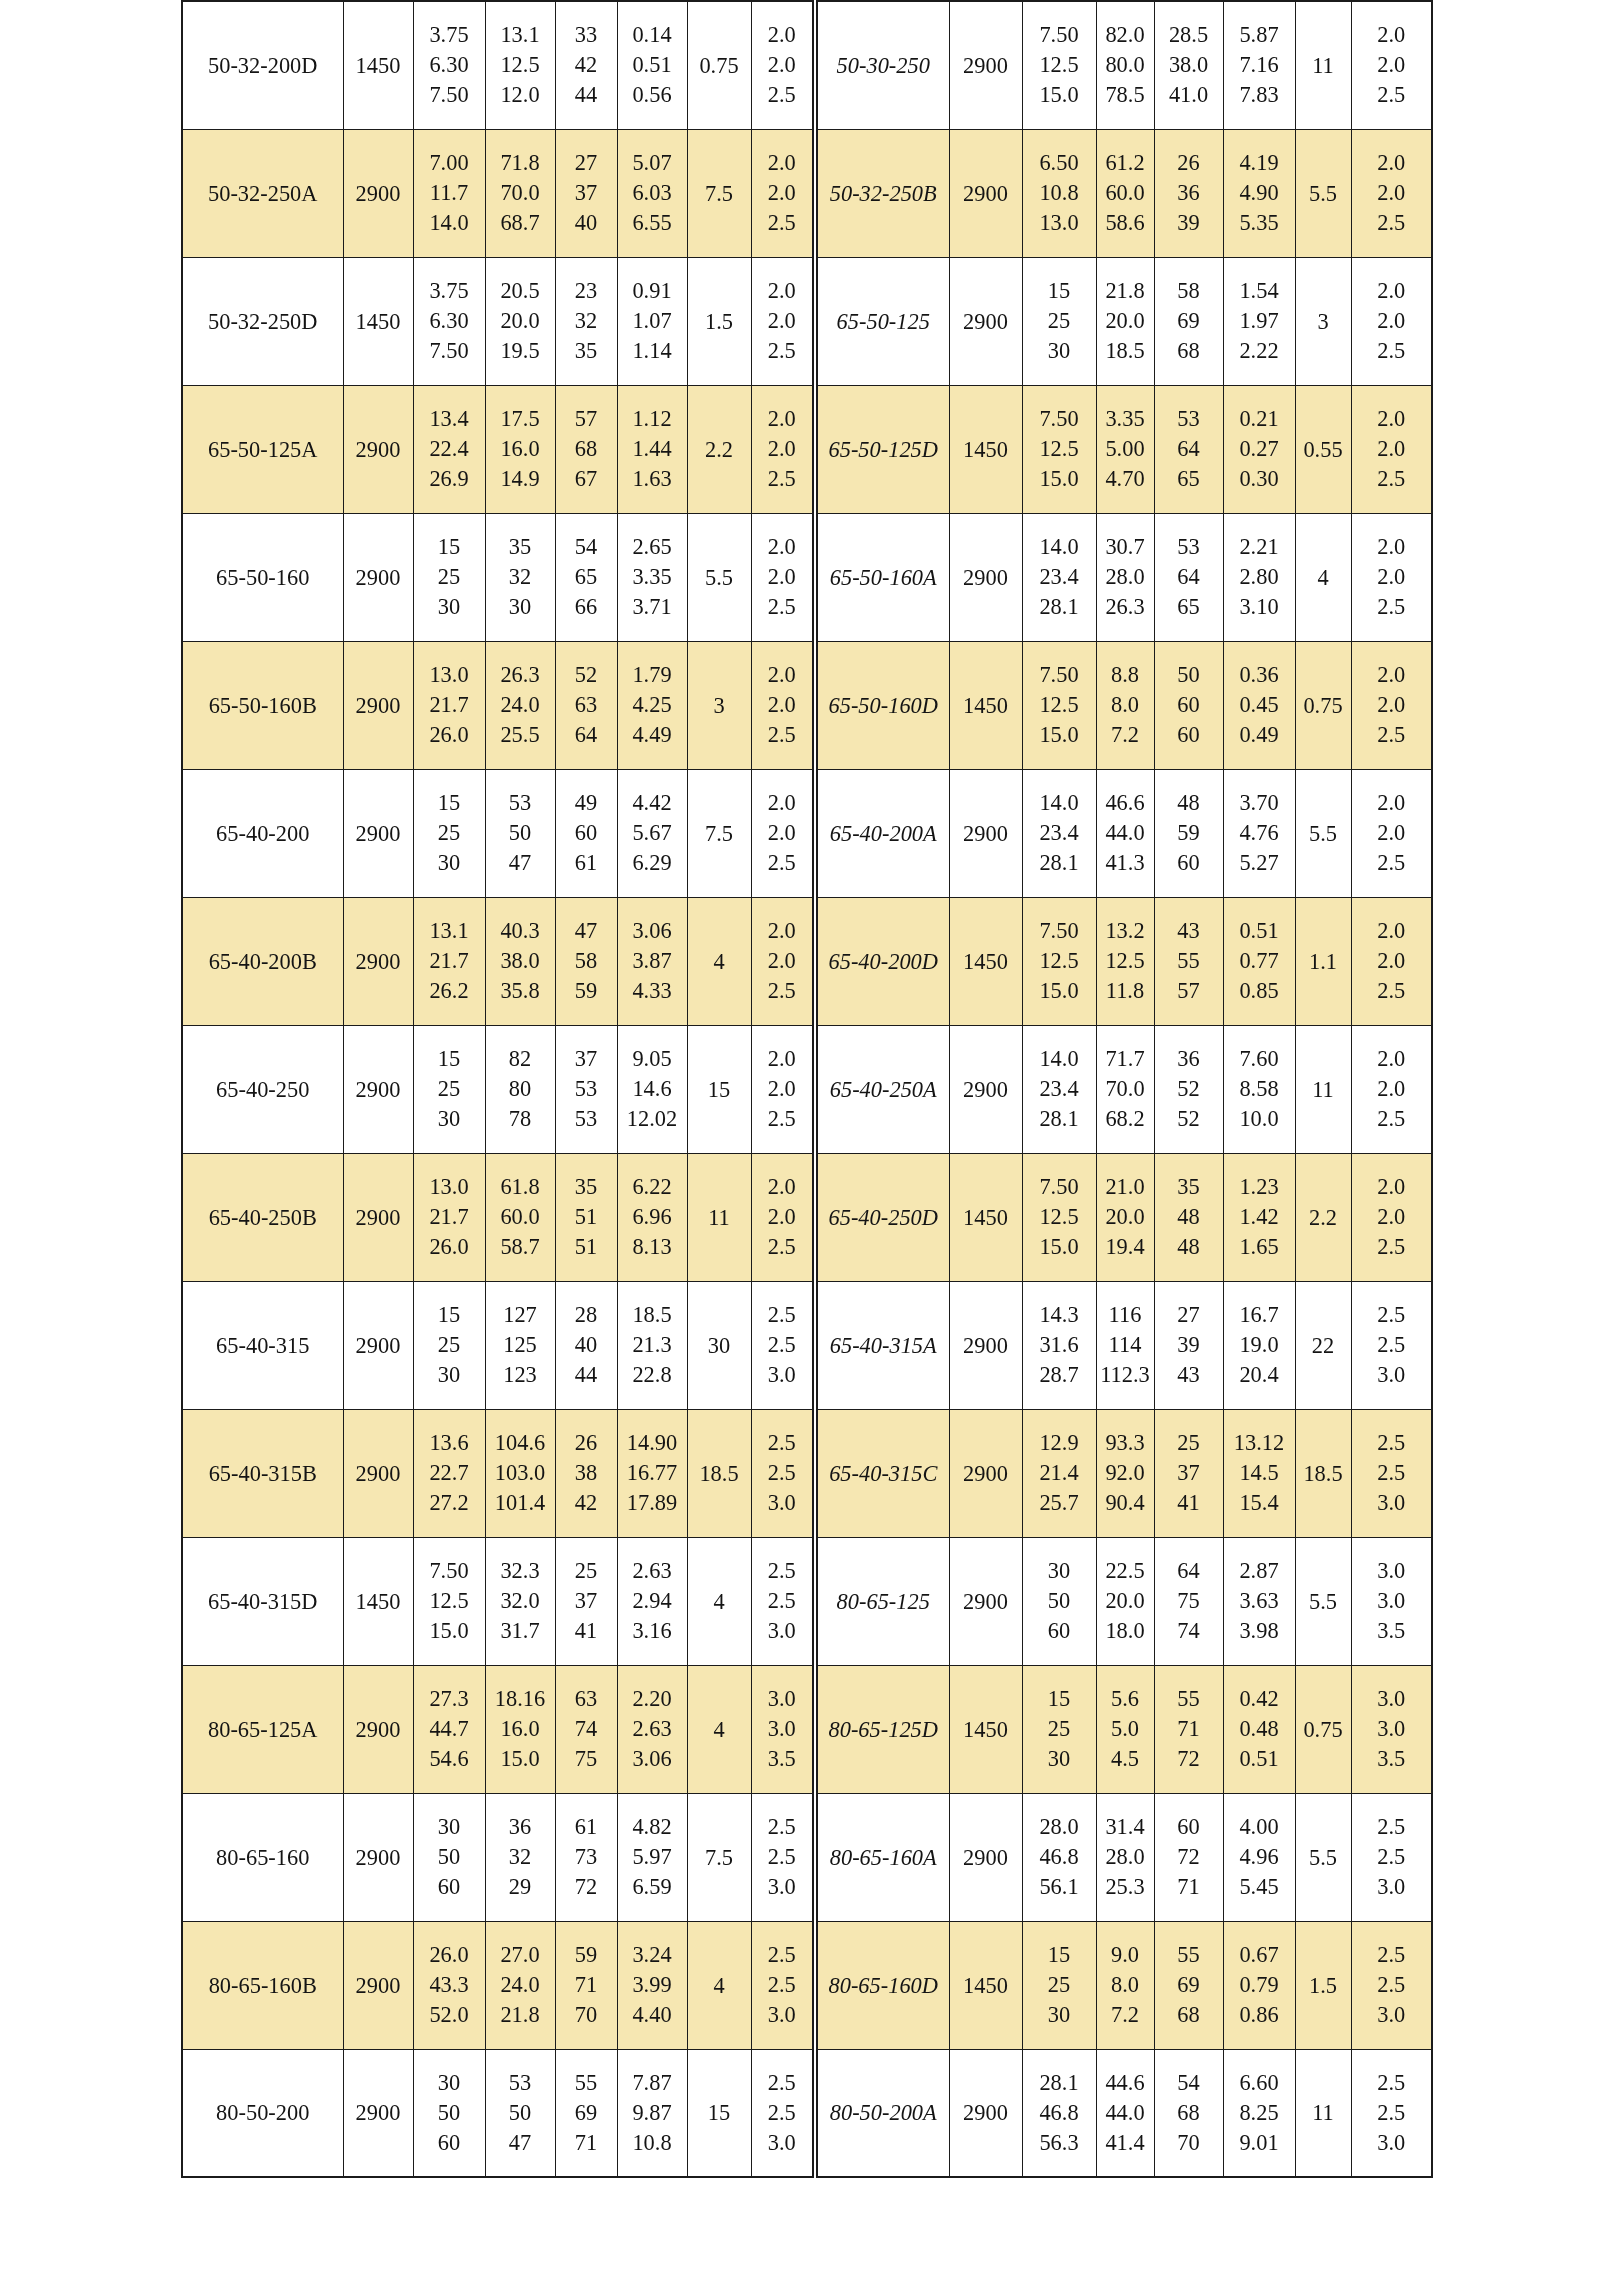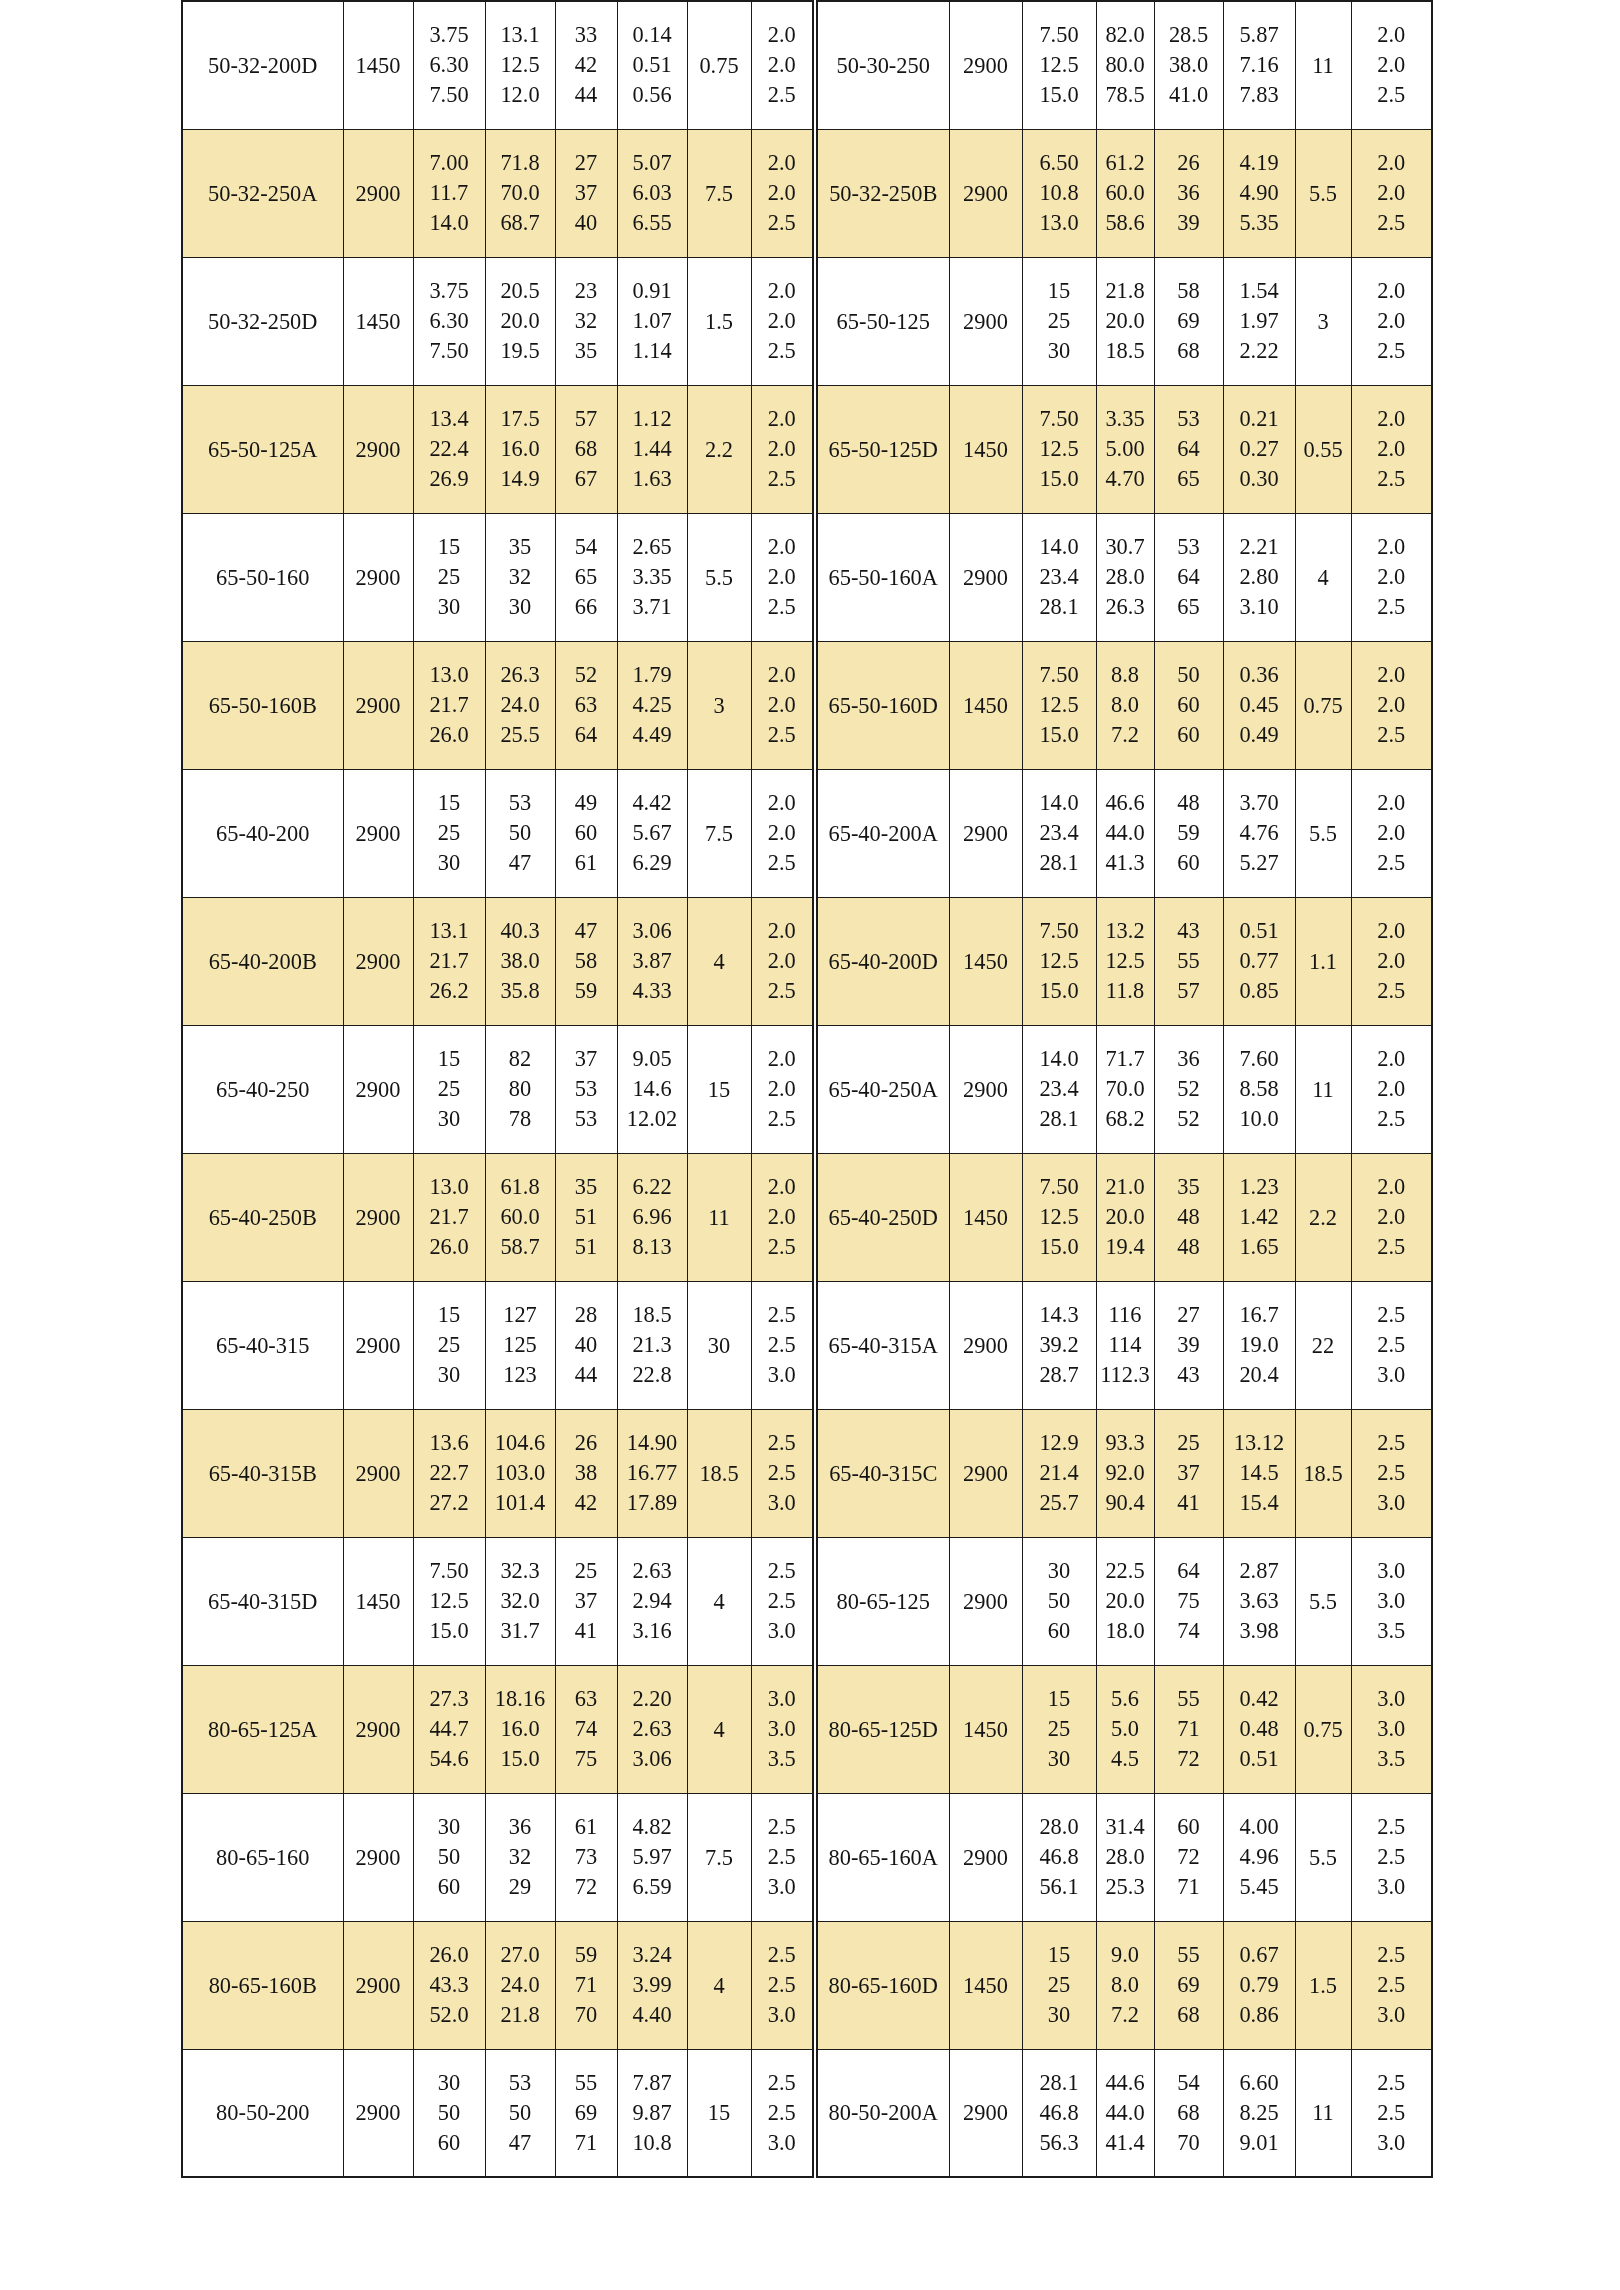--- a/index.html
+++ b/index.html
@@ -3,21 +3,21 @@
 <meta charset="utf-8">
 <style>
   html,body{margin:0;padding:0;background:#ffffff;}
   .page{position:relative;width:1620px;height:2291px;background:#ffffff;overflow:hidden;
         font-family:"Liberation Serif","DejaVu Serif",serif;color:#141414;}
   table.pump{position:absolute;left:181px;top:0;border-collapse:collapse;table-layout:fixed;
              border:2.7px solid #1b1b1b;}
   table.pump td{border:1.8px solid #1b1b1b;text-align:center;vertical-align:middle;
                 padding:0;font-size:22.4px;line-height:27px;background:#ffffff;
                 overflow:hidden;white-space:nowrap;}
-  table.pump td.sep{border-left:6.3px double #1b1b1b;}
+  table.pump td.sep{border-left:6.3px double #1b1b1b;font-style:italic;}
   tr.striped td{background:#F6E7B2;}
   .stack{display:flex;flex-direction:column;justify-content:center;align-items:center;}
   .stack div{line-height:30px;}
 </style>
 </head>
 <body>
 
 <div class="page">
   <table class="pump">
     <colgroup id="cols">
@@ -856,21 +856,21 @@
               <div>2.5</div>
               <div>2.5</div>
               <div>3.0</div>
             </div>
           </td>
           <td class="sep">65-40-315A</td>
           <td>2900</td>
           <td>
             <div class="stack">
               <div>14.3</div>
-              <div>39.2</div>
+              <div>31.6</div>
               <div>28.7</div>
             </div>
           </td>
           <td>
             <div class="stack">
               <div>116</div>
               <div>114</div>
               <div>112.3</div>
             </div>
           </td>

